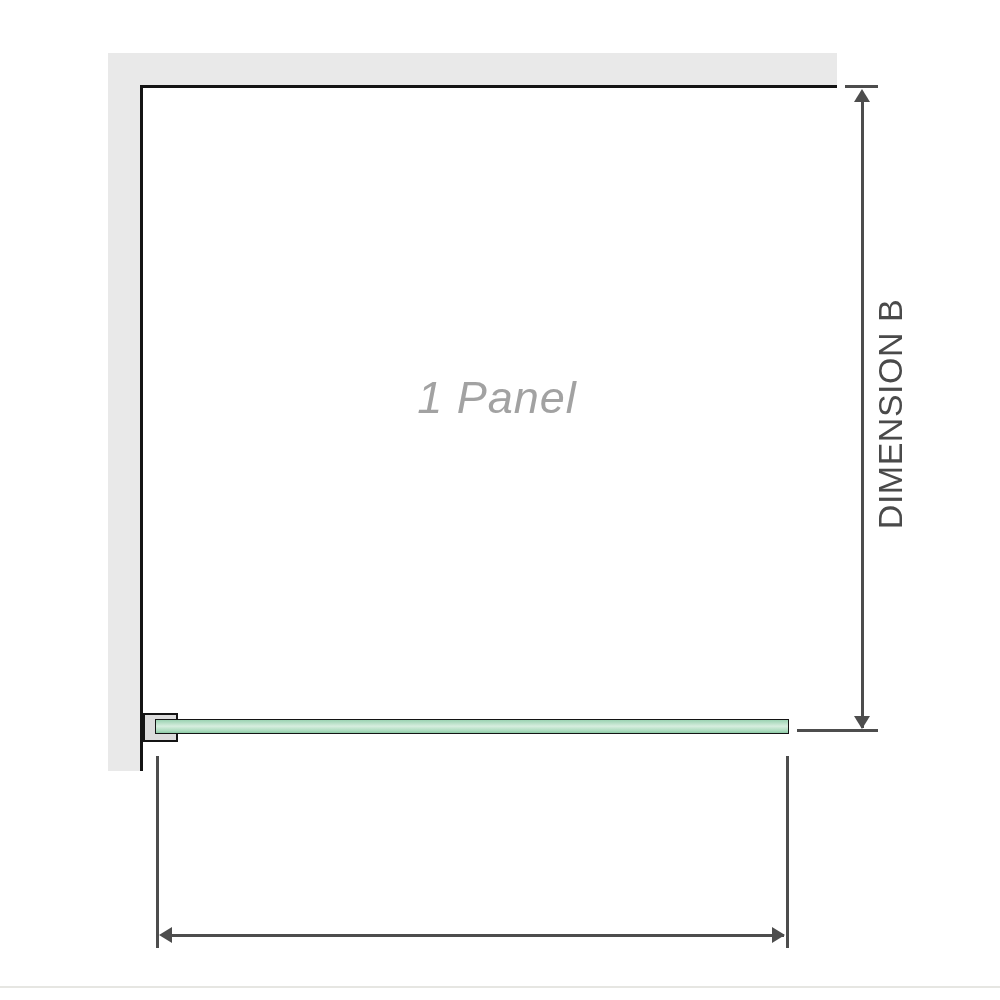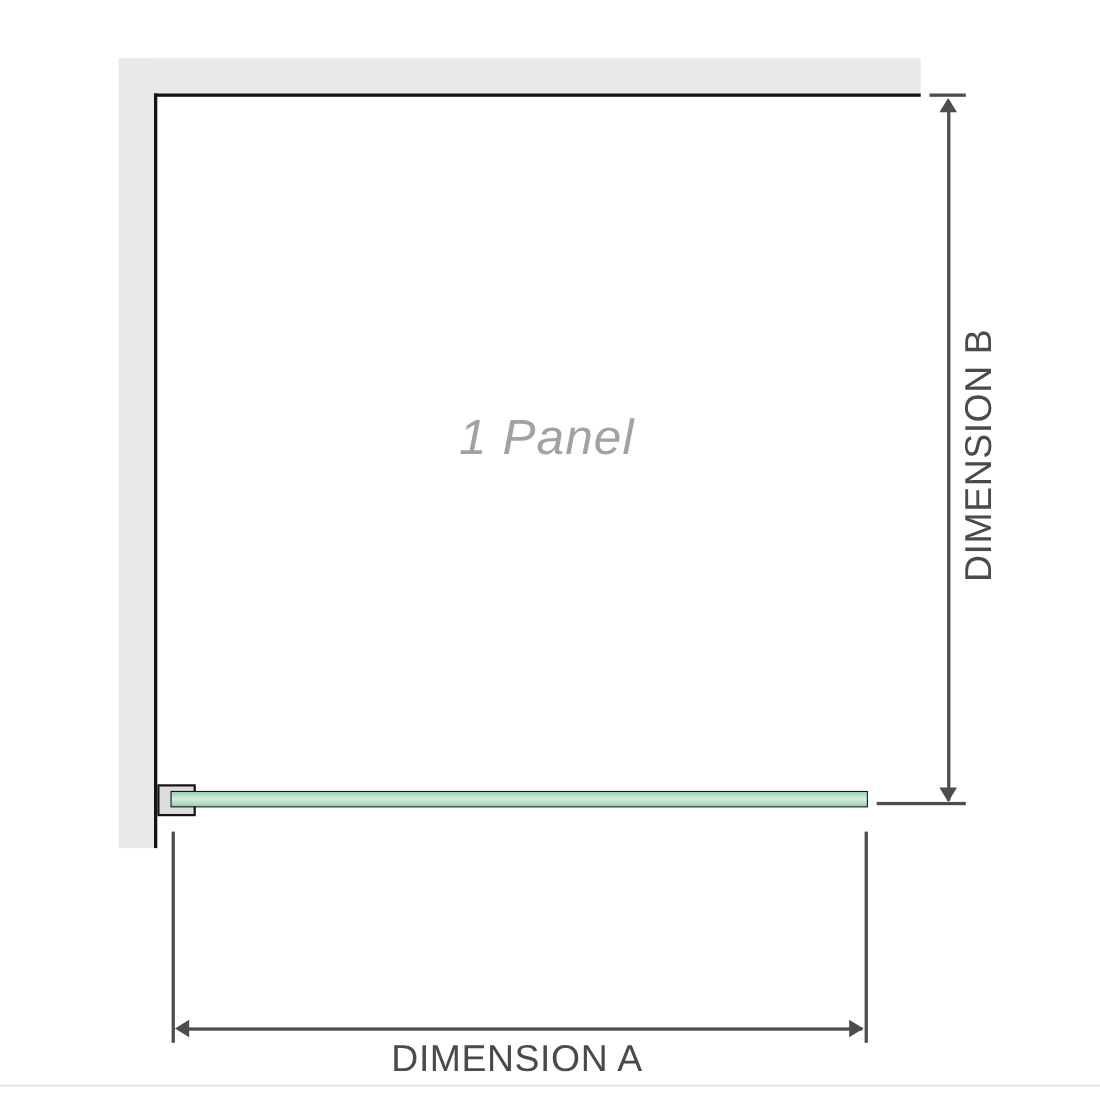--- a/index.html
+++ b/index.html
@@ -146,17 +146,16 @@
   <div class="abs dim dimb-tick-bottom"></div>
   <div class="abs arrow arrow-up"></div>
   <div class="abs arrow arrow-down"></div>
   <div class="abs dim-label dimb-label">DIMENSION B</div>
 
   <div class="abs dim dima-ext-left"></div>
   <div class="abs dim dima-ext-right"></div>
   <div class="abs dim dima-line"></div>
   <div class="abs arrow arrow-left"></div>
   <div class="abs arrow arrow-right"></div>
-  <div class="abs dim-label dima-label">DIMENSION A</div>
 
   <div class="abs page-edge"></div>
 
 </div>
 
 </body></html>

